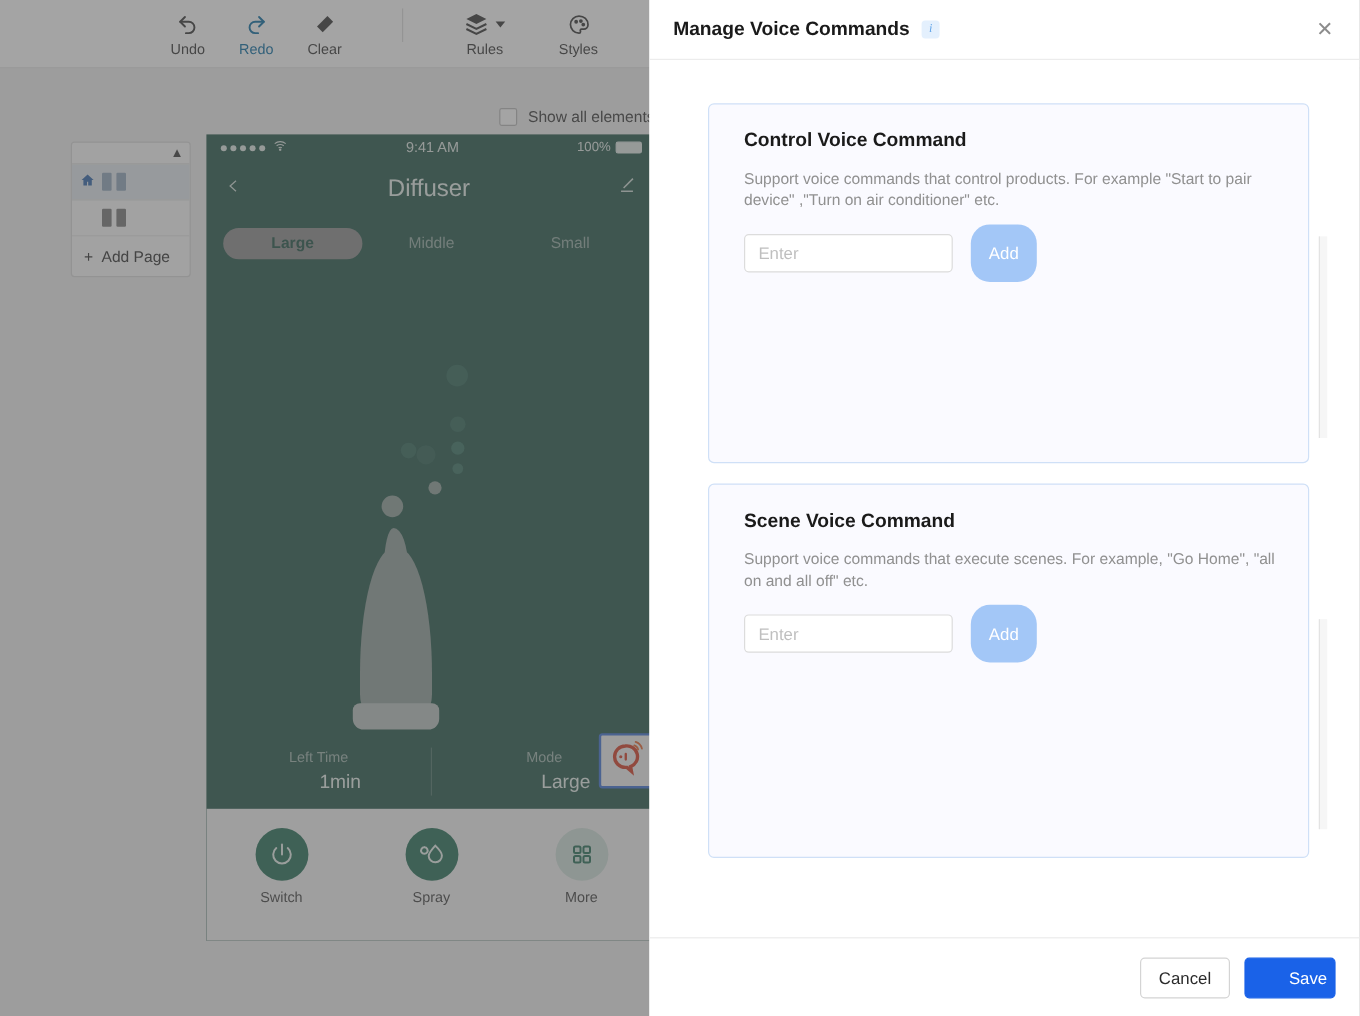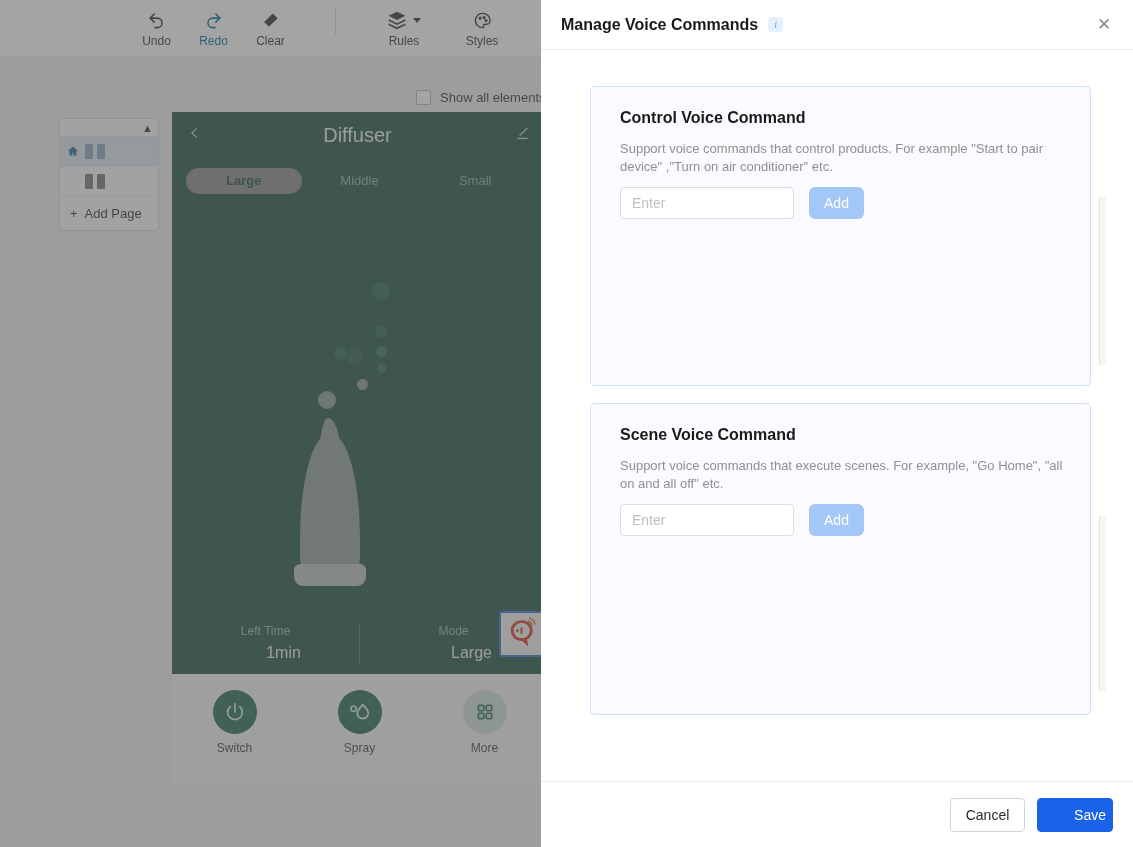--- a/index.html
+++ b/index.html
@@ -205,23 +205,23 @@
   .vinput {
     width: 174px; height: 32px;
     border: 1px solid #dcdcdc; border-radius: 4px;
     background: #fff; padding: 0 11px;
     font-size: 14px; color: #333;
     font-family: "Liberation Sans", sans-serif;
     outline: none;
   }
   .vinput::placeholder { color: #bfbfbf; }
   .addbtn {
-    width: 55px; height: 32px;
+    width: 55px; height: 48px;
     background: #a3c7f7; color: #ffffff;
-    border: none; border-radius: 6px;
+    border: none; border-radius: 16px;
     font-size: 14px; cursor: pointer;
     font-family: "Liberation Sans", sans-serif;
   }
   .sbar {
     position: absolute; right: -16px; top: 110px;
     width: 7px; height: 168px;
     background: #f6f6f6; border-left: 1px solid #e3e3e3;
   }
   .card2 .sbar { top: 112px; height: 175px; }
 
@@ -327,20 +327,42 @@
             <i class="pl-th d"></i>
           </span>
       </div>
       <div class="pl-add">
         <span>+</span>
         <span>Add Page</span>
       </div>
     </div>
 
     <div class="phone">
+      <div class="ph-status">
+        <span class="dots">
+            <i class="dot"></i>
+            <i class="dot"></i>
+            <i class="dot"></i>
+            <i class="dot"></i>
+            <i class="dot"></i>
+          </span>
+        <span style="margin-left:6px;">
+          <svg width="13" height="11" viewBox="0 0 24 24" fill="none" stroke="#dfe8e5" stroke-width="2">
+              <path d="M2 8a16 16 0 0 1 20 0"></path>
+              <path d="M5.5 12a11 11 0 0 1 13 0"></path>
+              <path d="M9 15.6a6 6 0 0 1 6 0"></path>
+              <circle cx="12" cy="19" r="1.2" fill="#dfe8e5"></circle>
+            </svg>
+        </span>
+        <span class="ph-time">9:41 AM</span>
+        <span class="batt">
+          <span>100%</span>
+          <i class="batt-b"></i>
+        </span>
+      </div>
 
       <div class="ph-nav">
         <span>
           <svg width="13" height="22" viewBox="0 0 24 24" fill="none" stroke="#cfdcd7" stroke-width="2">
               <polyline points="16,4 7,12 16,20"></polyline>
             </svg>
         </span>
         <span class="ph-title">Diffuser</span>
         <span>
           <svg width="17" height="17" viewBox="0 0 24 24" fill="none" stroke="#cfdcd7" stroke-width="1.8">

